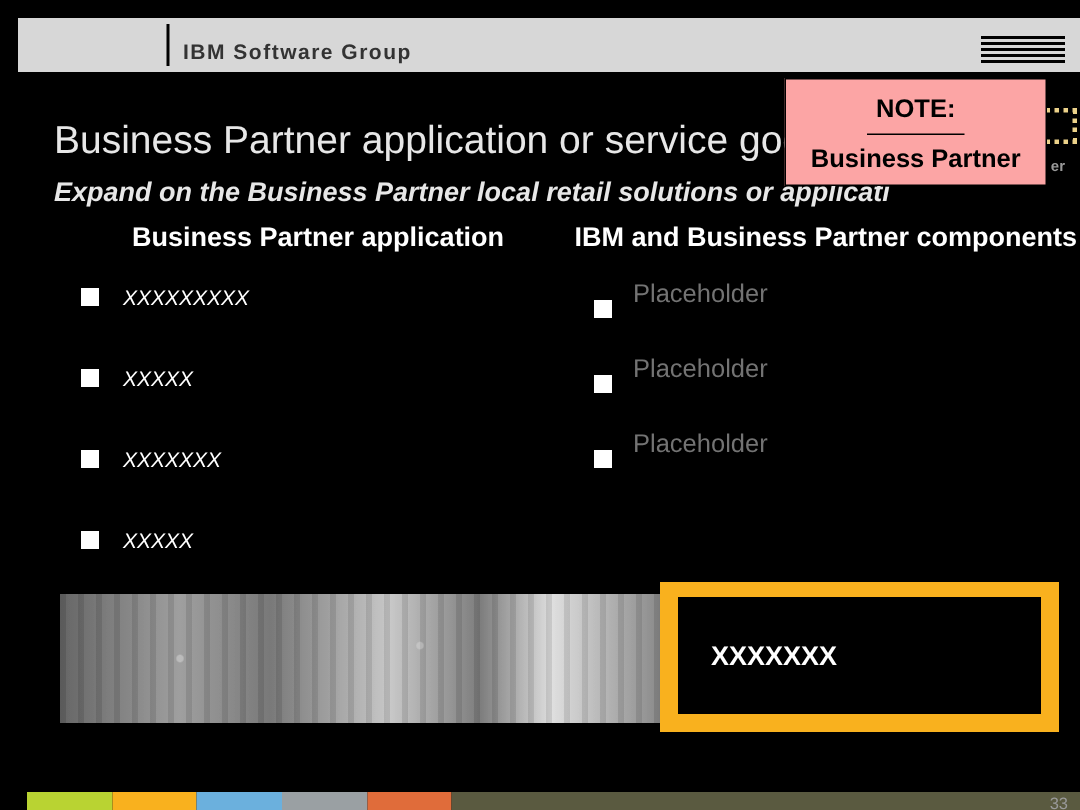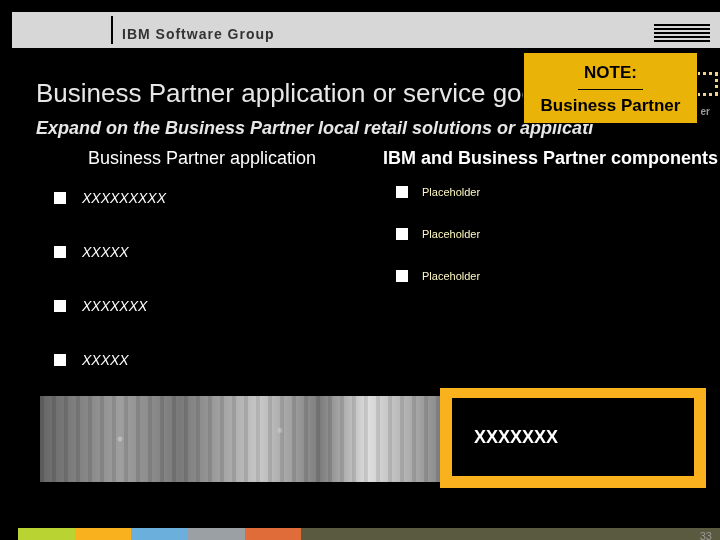--- a/index.html
+++ b/index.html
@@ -12,35 +12,35 @@
   .topbar .vline { position: absolute; left: 99px; top: 4px; height: 28px; border-left: 2px solid #000; }
   .ibm-logo { position: absolute; right: 16px; top: 6px; color: #000; font-size: 12px; font-style: italic; font-weight: 900; letter-spacing: -1px; }
   .ibm-logo .bars { display: inline-block; width: 56px; height: 20px;
     background: repeating-linear-gradient(to bottom, #000 0, #000 2px, transparent 2px, transparent 4px); mask: none; }
 
   
   .title { position: absolute; left: 18px; top: 60px; color: #e7e7e7; font-size: 26px; font-family: Arial; }
   .subtitle { position: absolute; left: 18px; top: 100px; color: #e7e7e7; font-size: 18px; font-weight: 700; font-style: italic; }
 
   
-  .note-box { position: absolute; right: 34px; top: 40px; width: 175px; height: 72px; background: #eab308; border: 1px solid #000; text-align: center; padding-top: 4px; }
+  .note-box { position: absolute; right: 34px; top: 40px; width: 175px; height: 72px; background: #fca5a5; border: 1px solid #000; text-align: center; padding-top: 4px; }
   .note-box .l1 { font-size: 17px; font-weight: 700; border-bottom: 1px solid #000; display: inline-block; }
   .note-box .l2 { font-size: 17px; font-weight: 700; }
   .note-box .l3 { font-size: 17px; }
   .note-behind { position: absolute; right: 14px; top: 60px; width: 32px; height: 24px; border: 3px dotted #ecd28a; }
   .note-er { position: absolute; right: 16px; top: 88px; font-size: 10px; color: #999; font-weight: bold; }
 
   
-  .colhead-left { position: absolute; left: 70px; top: 130px; color: #fff; font-size: 18px; font-weight: 400; }
+  .colhead-left { position: absolute; left: 70px; top: 130px; color: #fff; font-size: 18px; font-weight: 700; }
   .colhead-right { position: absolute; left: 365px; top: 130px; color: #fff; font-size: 18px; font-weight: 700; }
 
   .list-left { position: absolute; left: 30px; top: 160px; }
   .list-right { position: absolute; left: 372px; top: 156px; }
   .item { color: #fff; font-size: 14px; margin-bottom: 14px; display: flex; align-items: center; font-style: italic; }
-  .item-r { color: #fef9c3; font-size: 11px; margin-bottom: 6px; display: flex; align-items: center; }
+  .item-r { color: #737373; font-size: 17px; margin-bottom: 6px; display: flex; align-items: flex-end; }
   .bullet { display: inline-block; width: 7px; height: 7px; background: #fff; margin-right: 10px; }
   .bullet-r { display: inline-block; width: 6px; height: 6px; background: #fff; margin-right: 8px; }
 
   
   .strip { position: absolute; left: 28px; top: 384px; width: 400px; height: 86px;
     background: linear-gradient(90deg, #6a6a6a 0%, #9a9a9a 20%, #7a7a7a 35%, #bcbcbc 55%, #7d7d7d 70%, #cfcfcf 82%, #888 100%);
     filter: contrast(1.2) grayscale(1); }
   .strip::before { content:""; position:absolute; inset:0;
     background-image: radial-gradient(circle at 20% 50%, rgba(255,255,255,.4) 0 2px, transparent 3px),
       radial-gradient(circle at 60% 40%, rgba(255,255,255,.3) 0 2px, transparent 3px),

